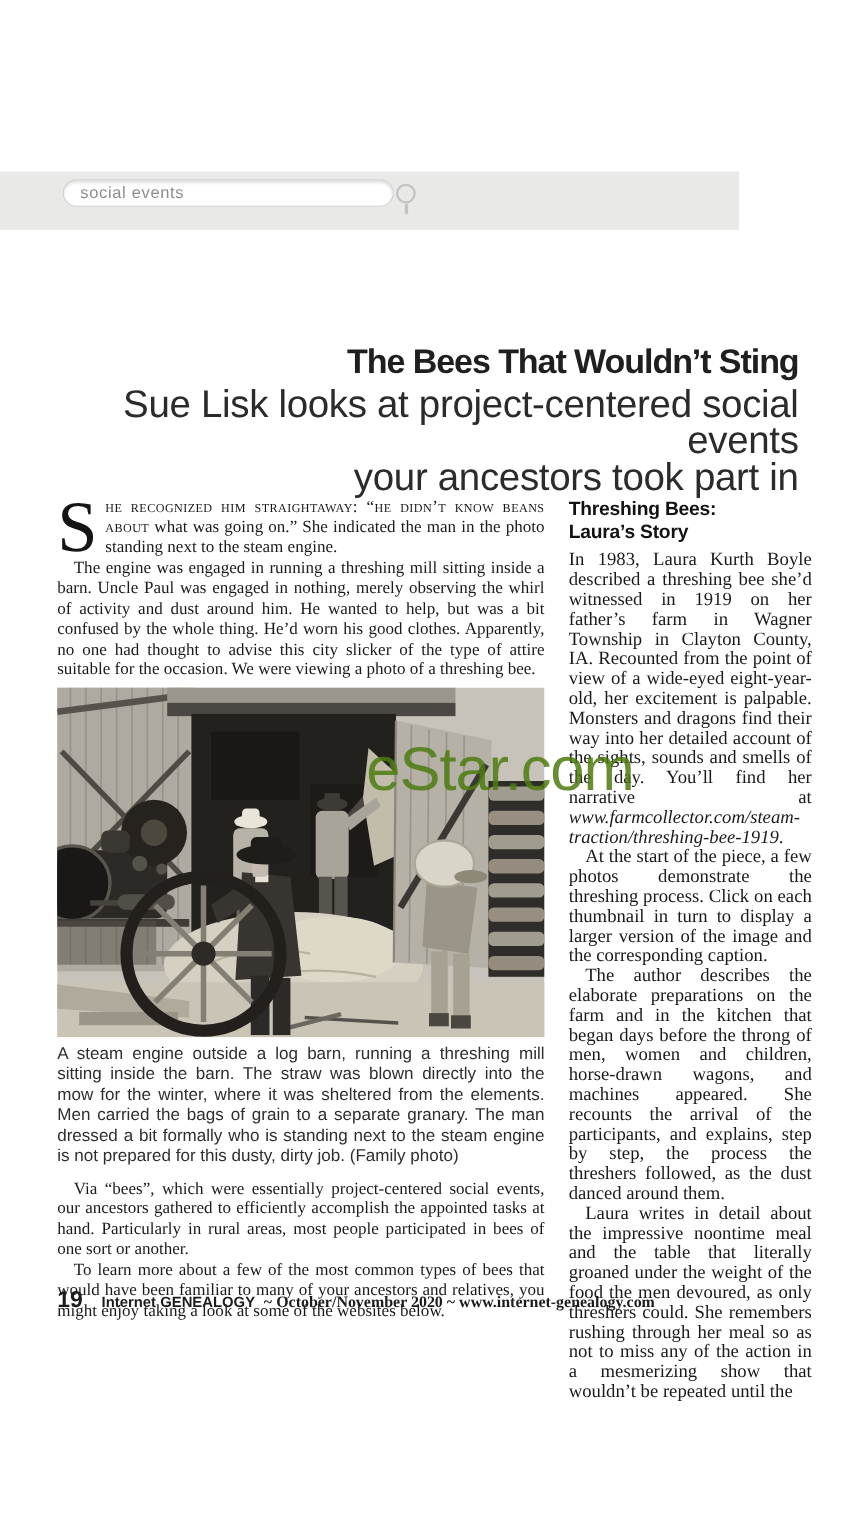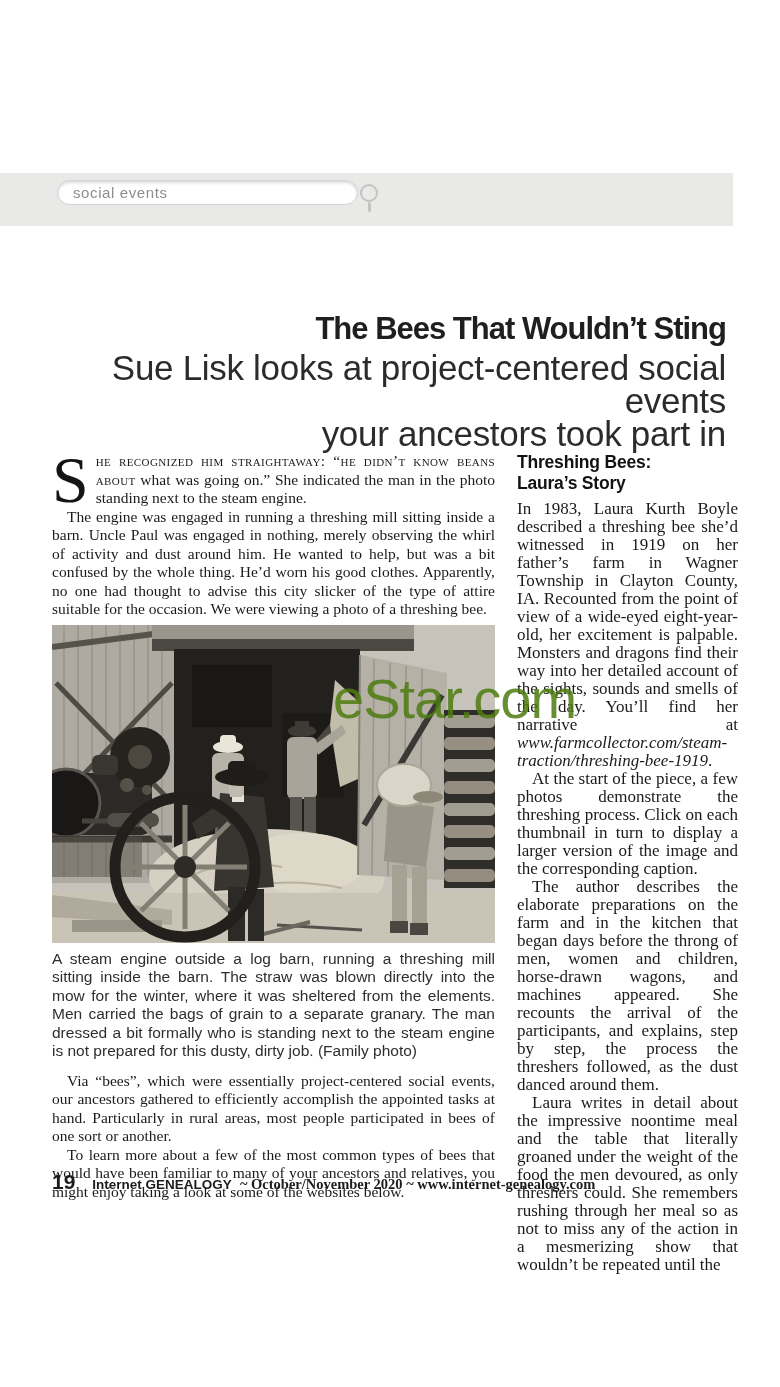--- a/index.html
+++ b/index.html
@@ -1,20 +1,20 @@
 <!DOCTYPE html>
 <html lang="en"><head>
 <meta charset="utf-8">
 <style>
   html,body{margin:0;padding:0;background:#fff;}
   .page{position:relative;width:780px;height:1387px;background:#ffffff;overflow:hidden;
         font-family:"Liberation Serif",serif;color:#1a1a1a;}
 
   
-  .topbar{position:absolute;left:0;top:173px;width:733px;height:53px;background:#e9e9e8;}
+  .topbar{position:absolute;left:0;top:156px;width:672px;height:53px;background:#e9e9e8;}
   .search-input{position:absolute;left:57px;top:7px;width:272px;height:23px;
     border:1px solid #d2d2d0;border-radius:13px;background:#fff;
     box-shadow:inset 0 2px 3px rgba(0,0,0,.14);
     padding:0 12px 0 15px;font-family:"Liberation Sans",sans-serif;font-size:15px;
     letter-spacing:.6px;color:#8d8d8d;outline:none;}
   .magnifier{position:absolute;left:360px;top:11px;width:24px;height:32px;}
   .m-circle{position:absolute;left:0;top:0;width:14px;height:14px;border:2.5px solid #c3c3c1;
     border-radius:50%;background:transparent;}
   .m-stem{position:absolute;left:7.5px;top:18px;width:3px;height:10px;background:#c3c3c1;border-radius:2px;}
 

